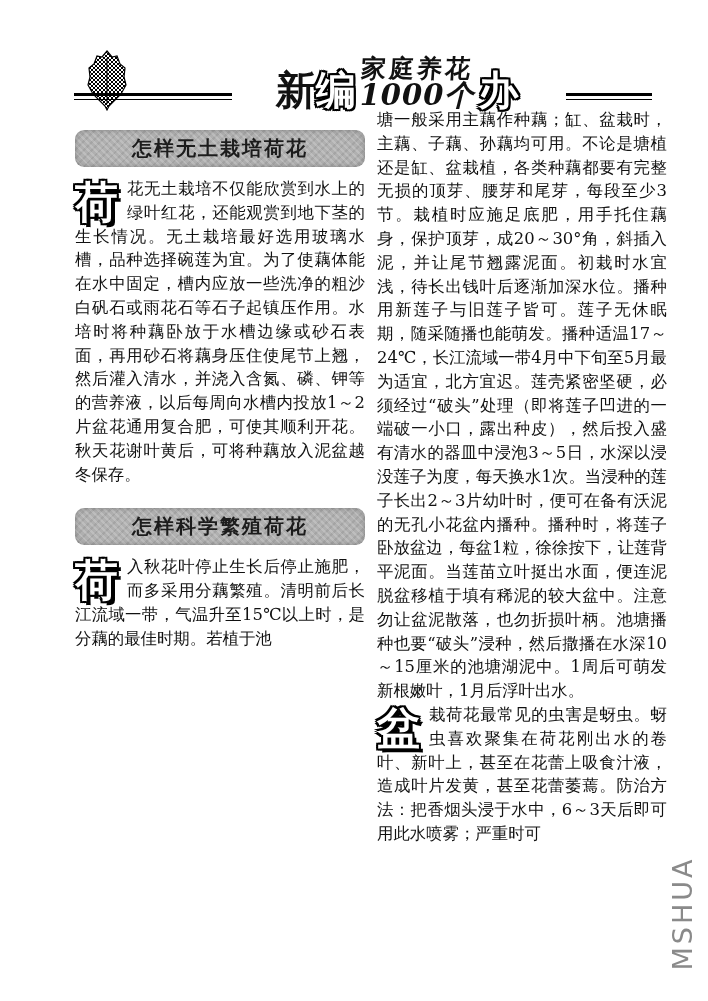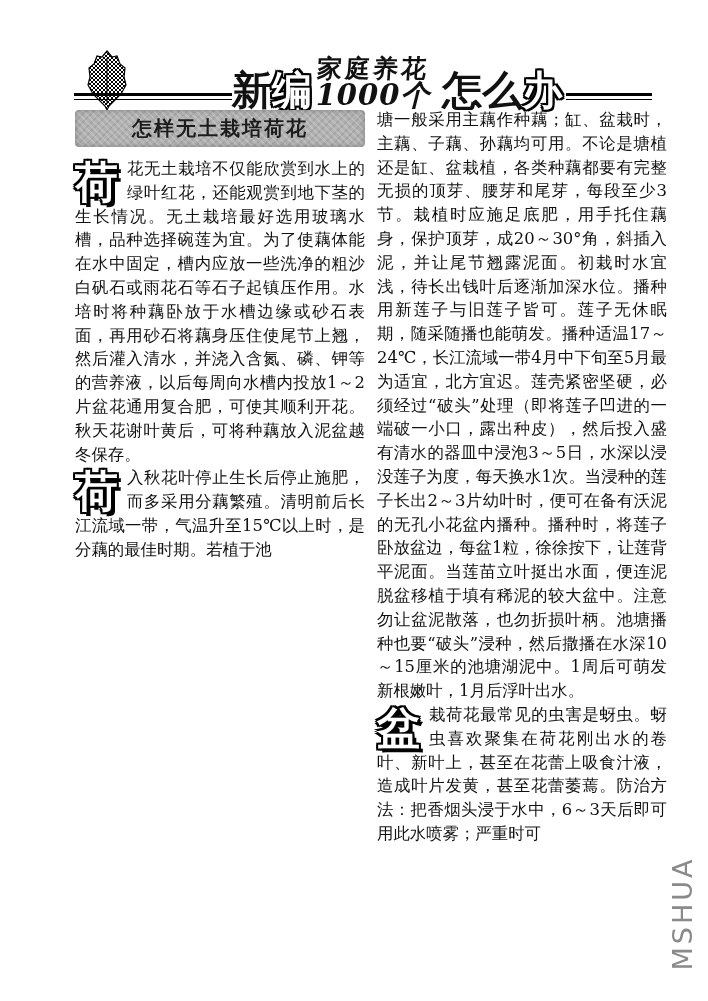--- a/index.html
+++ b/index.html
@@ -37,22 +37,22 @@
   .col{
     position:absolute;top:108px;width:290px;
     font-size:16.4px;line-height:23.8px;
     text-align:justify;text-justify:inter-character;
   }
   .col p{margin:0;}
   .col-left{left:75px;}
   .col-right{left:377px;}
   
   .section-bar{
-    margin:2px 0 10px 0;height:37px;
-    border-radius:4px;
+    margin:22px 0 10px 0;height:37px;
+    border-radius:9px;
     background:#b0b0b0;
     background-image:repeating-linear-gradient(45deg,rgba(255,255,255,.18) 0 2px,rgba(0,0,0,0) 2px 5px),repeating-linear-gradient(-45deg,rgba(0,0,0,.07) 0 2px,rgba(0,0,0,0) 2px 6px);
     box-shadow:inset 0 0 5px rgba(90,90,90,.6);
     display:flex;align-items:center;justify-content:center;
     font-family:"DejaVu Sans", sans-serif;
     font-size:20px;font-weight:900;color:#1c1c1c;letter-spacing:2px;
   }
   
   .dropcap{
     float:left;
@@ -91,33 +91,35 @@
   <div class="rule rule-left"></div>
   <div class="rule rule-right"></div>
 
   <div class="masthead">
     <span class="t-solid-big">新</span>
     <span class="t-outline t-outline-big">编</span>
     <span class="t-stack">
       <span class="t-stack-top">家庭养花</span>
       <span class="t-stack-bottom">1000个</span>
     </span>
-    <span class="t-solid-big t-suffix">怎么</span>
     <span class="t-outline t-outline-big">办</span>
   </div>
 
   <div class="col col-left">
 
     <div class="section-bar">
       <span>怎样无土栽培荷花</span>
     </div>
     <p>
       <span class="dropcap">荷</span><span>花无土栽培不仅能欣赏到水上的绿叶红花，还能观赏到地下茎的生长情况。无土栽培最好选用玻璃水槽，品种选择碗莲为宜。为了使藕体能在水中固定，槽内应放一些洗净的粗沙白矾石或雨花石等石子起镇压作用。水培时将种藕卧放于水槽边缘或砂石表面，再用砂石将藕身压住使尾节上翘，然后灌入清水，并浇入含氮、磷、钾等的营养液，以后每周向水槽内投放1～2片盆花通用复合肥，可使其顺利开花。秋天花谢叶黄后，可将种藕放入泥盆越冬保存。</span>
     </p>
 
+    <div class="section-bar">
+      <span>怎样科学繁殖荷花</span>
+    </div>
     <p>
       <span class="dropcap">荷</span><span>入秋花叶停止生长后停止施肥，而多采用分藕繁殖。清明前后长江流域一带，气温升至15℃以上时，是分藕的最佳时期。若植于池</span>
     </p>
   </div>
 
   <div class="col col-right">
     <p>塘一般采用主藕作种藕；缸、盆栽时，主藕、子藕、孙藕均可用。不论是塘植还是缸、盆栽植，各类种藕都要有完整无损的顶芽、腰芽和尾芽，每段至少3节。栽植时应施足底肥，用手托住藕身，保护顶芽，成20～30°角，斜插入泥，并让尾节翘露泥面。初栽时水宜浅，待长出钱叶后逐渐加深水位。播种用新莲子与旧莲子皆可。莲子无休眠期，随采随播也能萌发。播种适温17～24℃，长江流域一带4月中下旬至5月最为适宜，北方宜迟。莲壳紧密坚硬，必须经过“破头”处理（即将莲子凹进的一端破一小口，露出种皮），然后投入盛有清水的器皿中浸泡3～5日，水深以浸没莲子为度，每天换水1次。当浸种的莲子长出2～3片幼叶时，便可在备有沃泥的无孔小花盆内播种。播种时，将莲子卧放盆边，每盆1粒，徐徐按下，让莲背平泥面。当莲苗立叶挺出水面，便连泥脱盆移植于填有稀泥的较大盆中。注意勿让盆泥散落，也勿折损叶柄。池塘播种也要“破头”浸种，然后撒播在水深10～15厘米的池塘湖泥中。1周后可萌发新根嫩叶，1月后浮叶出水。</p>
 
     <p>
       <span class="dropcap">盆</span><span>栽荷花最常见的虫害是蚜虫。蚜虫喜欢聚集在荷花刚出水的卷叶、新叶上，甚至在花蕾上吸食汁液，造成叶片发黄，甚至花蕾萎蔫。防治方法：把香烟头浸于水中，6～3天后即可用此水喷雾；严重时可</span>

